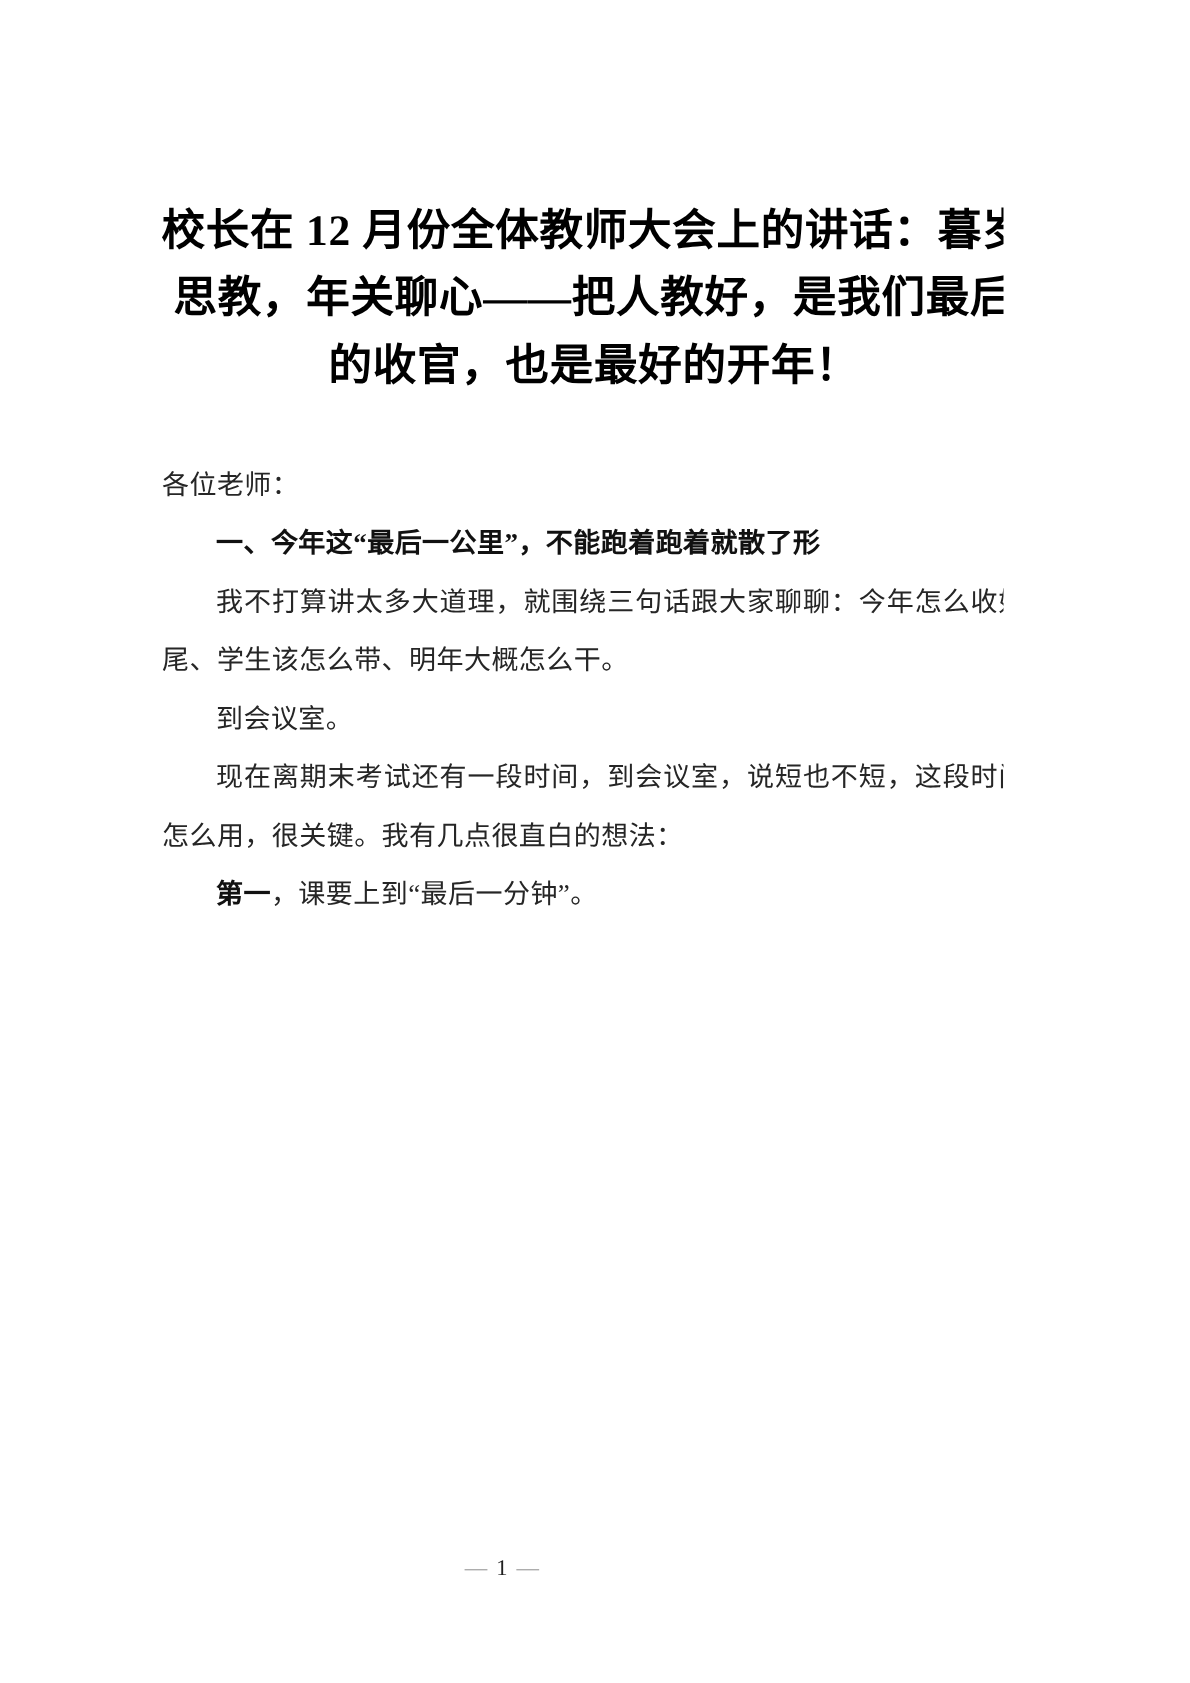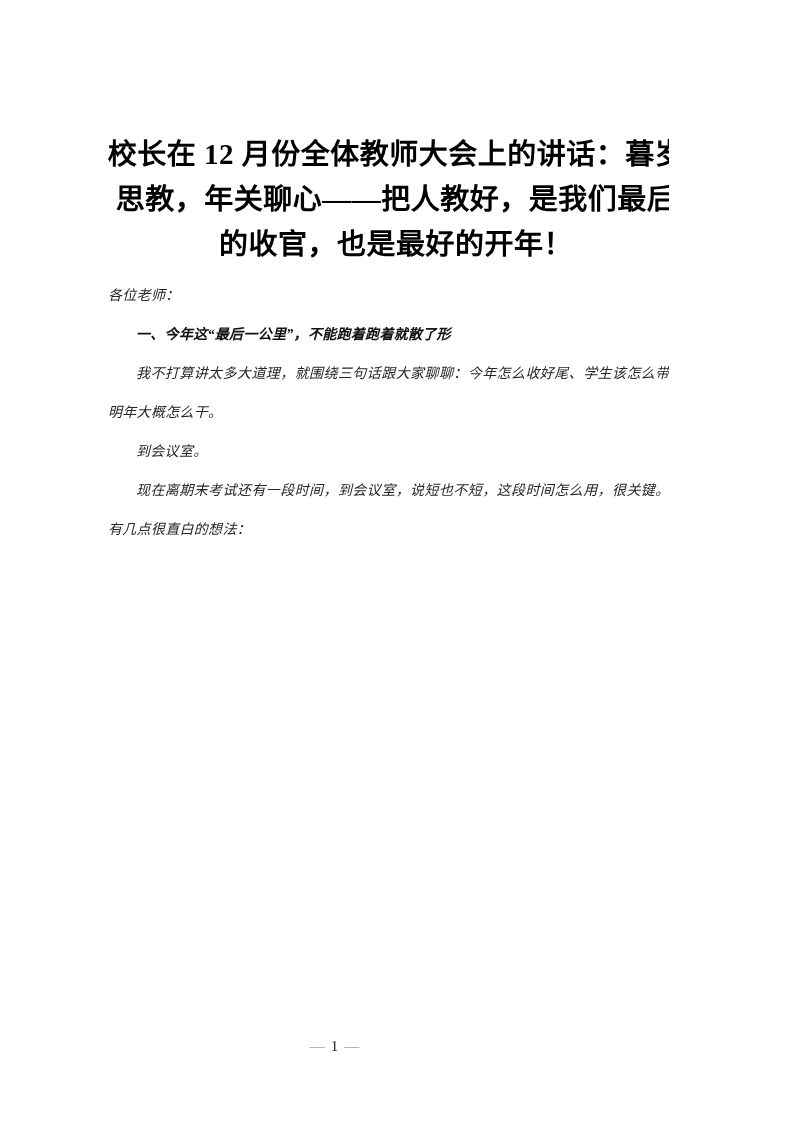--- a/index.html
+++ b/index.html
@@ -24,30 +24,29 @@
     margin: 0;
     text-align: center;
     font-size: 29px;
     line-height: 45px;
     font-weight: 700;
     letter-spacing: 0.5px;
     color: #000000;
   }
   .doc-body {
     position: absolute;
-    top: 276px;
+    top: 304px;
     left: 108px;
     width: 576px;
-    font-size: 14px;
+    font-size: 18px;
     line-height: 39px;
     text-align: justify;
     text-justify: inter-ideograph;
     letter-spacing: 0.3px;
     color: #262626;
-    font-style: italic;
   }
   .doc-body p {
     margin: 0;
     padding: 0;
   }
   .doc-body p.indent {
     text-indent: 2em;
   }
   .doc-body p.bold {
     font-weight: 700;
@@ -82,19 +81,20 @@
 <div class="page">
 
   <h1 class="doc-title">校长在 12 月份全体教师大会上的讲话：暮岁思教，年关聊心——把人教好，是我们最后的收官，也是最好的开年！</h1>
 
   <div class="doc-body" id="doc-body">
       <p>各位老师：</p>
       <p class="indent bold">一、今年这“最后一公里”，不能跑着跑着就散了形</p>
       <p class="indent">我不打算讲太多大道理，就围绕三句话跟大家聊聊：今年怎么收好尾、学生该怎么带、明年大概怎么干。</p>
       <p class="indent">到会议室。</p>
       <p class="indent">现在离期末考试还有一段时间，到会议室，说短也不短，这段时间怎么用，很关键。我有几点很直白的想法：</p>
+      <p class="indent"><b class="lead">第一</b>，课要上到“最后一分钟”。</p>
     </div>
 
   <div class="page-footer">
     <span class="dash">—</span><span class="num">1</span><span class="dash">—</span>
   </div>
 
 </div>
 
 </body></html>

